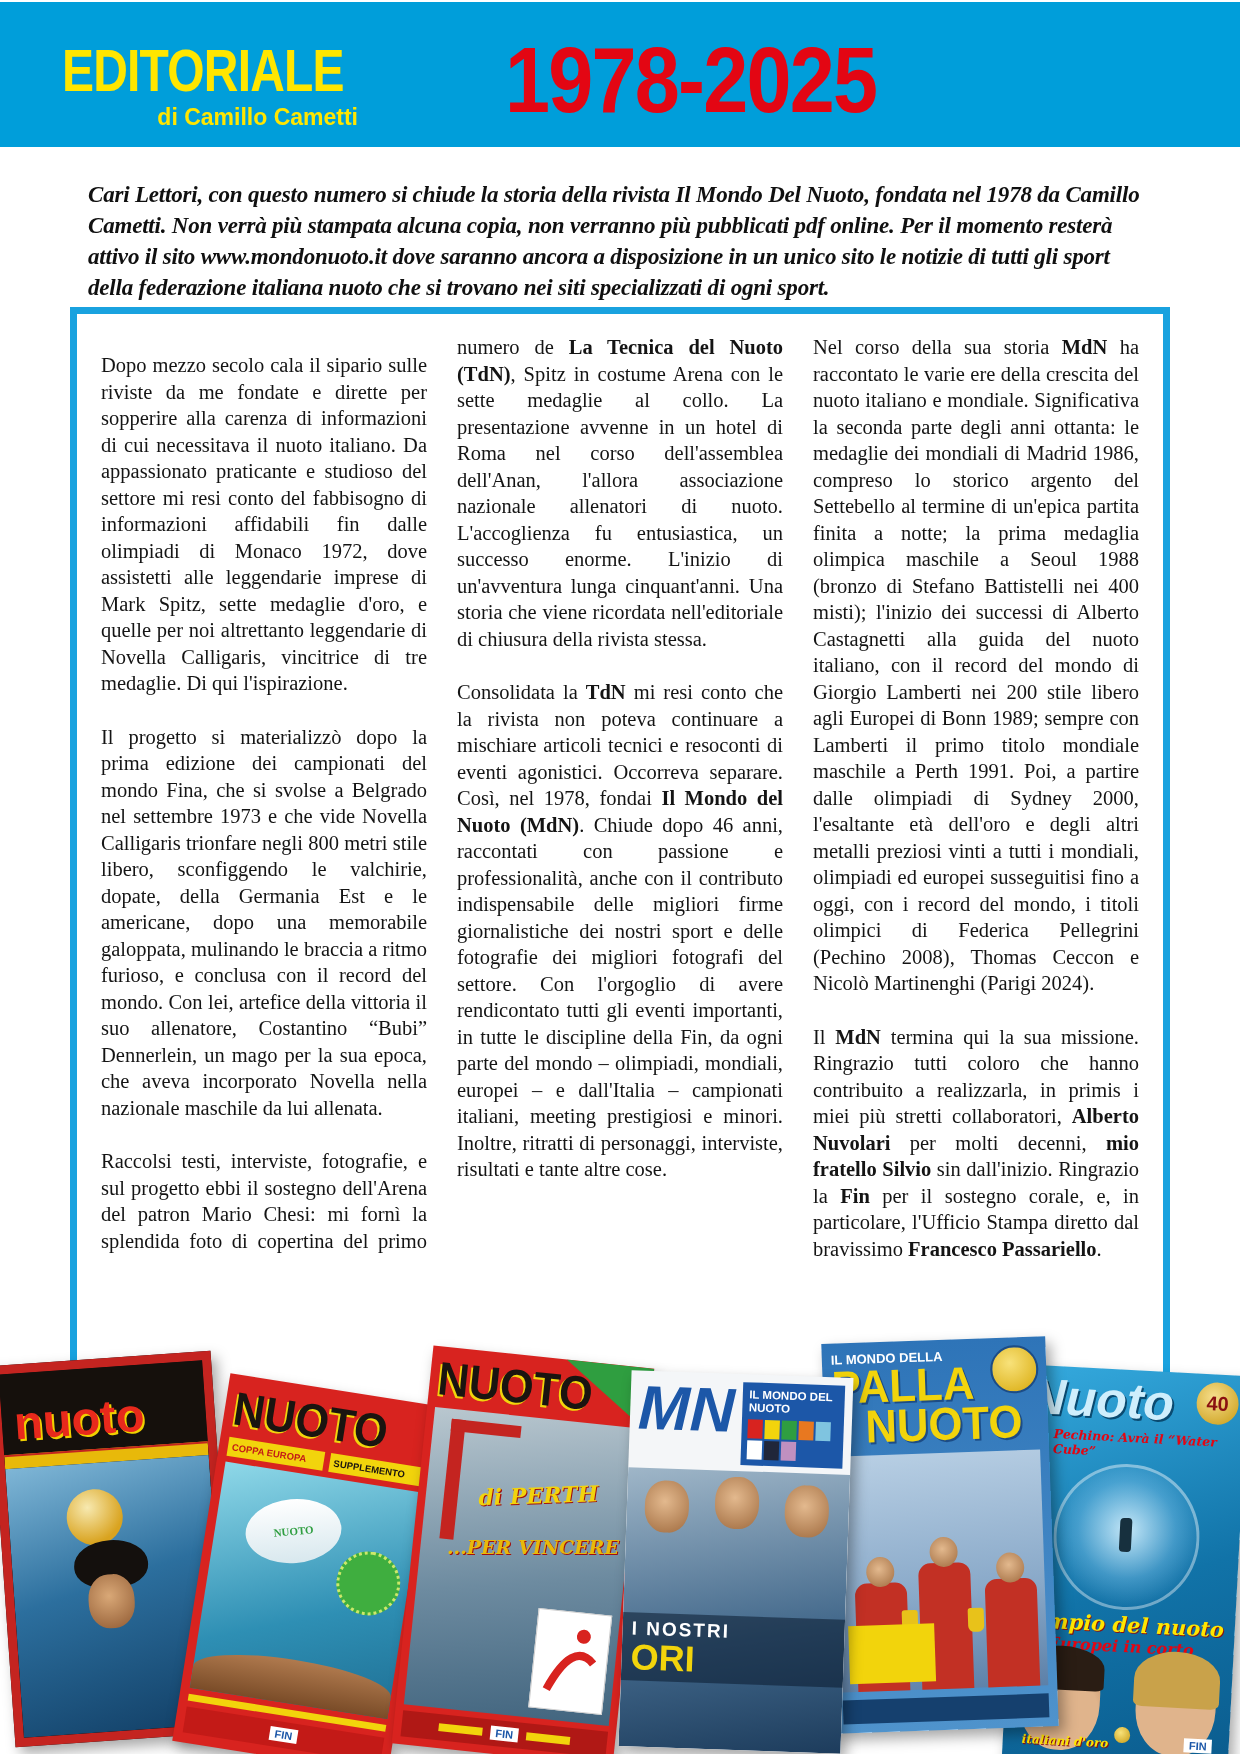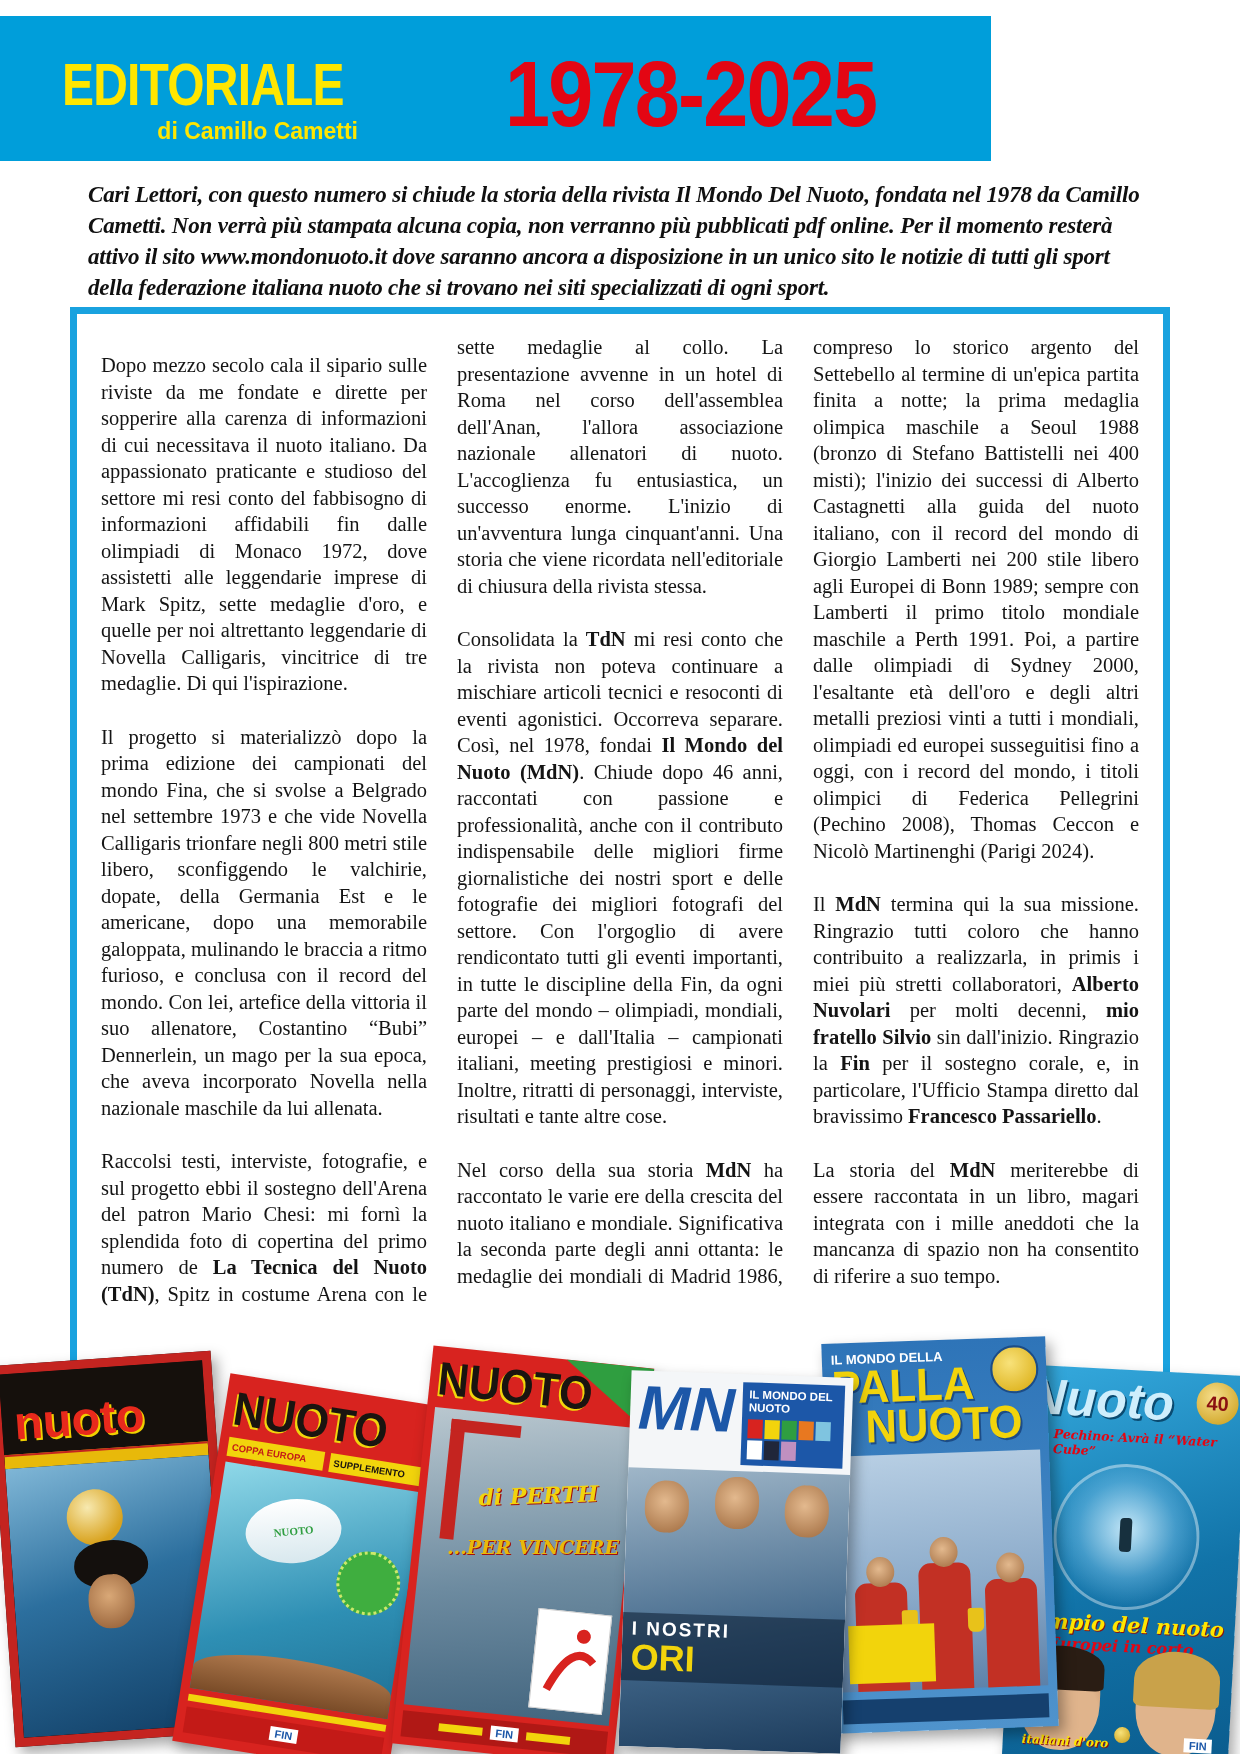--- a/index.html
+++ b/index.html
@@ -1,20 +1,20 @@
 <!DOCTYPE html>
 <html lang="it"><head>
 <meta charset="utf-8">
 <style>
   html,body{margin:0;padding:0;background:#e8e8e8;}
   .page{position:relative;width:1240px;height:1754px;background:#ffffff;overflow:hidden;
         font-family:"Liberation Serif",serif;margin:0 auto;}
 
   
-  .band{position:absolute;left:0;top:16px;width:991px;height:145px;background:#009EDA;}
+  .band{position:absolute;left:0;top:2px;width:1240px;height:145px;background:#009EDA;}
   .ed-title{position:absolute;left:62px;top:34px;color:#FFE600;
             font-family:"Liberation Sans",sans-serif;font-weight:bold;font-size:60px;
             letter-spacing:-1px;transform:scaleX(.80);transform-origin:left top;white-space:nowrap;}
   .ed-byline{position:absolute;left:62px;top:102px;width:296px;text-align:right;color:#FFE600;
              font-family:"Liberation Sans",sans-serif;font-weight:bold;font-size:23px;}
   .ed-years{position:absolute;left:505px;top:26px;color:#E30613;
             font-family:"Liberation Sans",sans-serif;font-weight:bold;font-size:92px;
             letter-spacing:-2px;transform:scaleX(.88);transform-origin:left top;white-space:nowrap;}
 
   
@@ -174,21 +174,20 @@
   <p class="intro">Cari Lettori, con questo numero si chiude la storia della rivista Il Mondo Del Nuoto, fondata nel 1978 da Camillo Cametti. Non verrà più stampata alcuna copia, non verranno più pubblicati pdf online. Per il momento resterà attivo il sito www.mondonuoto.it dove saranno ancora a disposizione in un unico sito le notizie di tutti gli sport della federazione italiana nuoto che si trovano nei siti specializzati di ogni sport.</p>
 
   <div class="artbox">
     <div class="columns">
         <p><span>Dopo mezzo secolo cala il sipario sulle riviste da me fondate e dirette per sopperire alla carenza di informazioni di cui necessitava il nuoto italiano. Da appassionato praticante e studioso del settore mi resi conto del fabbisogno di informazioni affidabili fin dalle olimpiadi di Monaco 1972, dove assistetti alle leggendarie imprese di Mark Spitz, sette medaglie d'oro, e quelle per noi altrettanto leggendarie di Novella Calligaris, vincitrice di tre medaglie. Di qui l'ispirazione.</span></p>
         <p><span>Il progetto si materializzò dopo la prima edizione dei campionati del mondo Fina, che si svolse a Belgrado nel settembre 1973 e che vide Novella Calligaris trionfare negli 800 metri stile libero, sconfiggendo le valchirie, dopate, della Germania Est e le americane, dopo una memorabile galoppata, mulinando le braccia a ritmo furioso, e conclusa con il record del mondo. Con lei, artefice della vittoria il suo allenatore, Costantino “Bubi” Dennerlein, un mago per la sua epoca, che aveva incorporato Novella nella nazionale maschile da lui allenata.</span></p>
         <p><span>Raccolsi testi, interviste, fotografie, e sul progetto ebbi il sostegno dell'Arena del patron Mario Chesi: mi fornì la splendida foto di copertina del primo numero de </span><b>La Tecnica del Nuoto (TdN)</b><span>, Spitz in costume Arena con le sette medaglie al collo. La presentazione avvenne in un hotel di Roma nel corso dell'assemblea dell'Anan, l'allora associazione nazionale allenatori di nuoto. L'accoglienza fu entusiastica, un successo enorme. L'inizio di un'avventura lunga cinquant'anni. Una storia che viene ricordata nell'editoriale di chiusura della rivista stessa.</span></p>
         <p><span>Consolidata la </span><b>TdN</b><span> mi resi conto che la rivista non poteva continuare a mischiare articoli tecnici e resoconti di eventi agonistici. Occorreva separare. Così, nel 1978, fondai </span><b>Il Mondo del Nuoto (MdN)</b><span>. Chiude dopo 46 anni, raccontati con passione e professionalità, anche con il contributo indispensabile delle migliori firme giornalistiche dei nostri sport e delle fotografie dei migliori fotografi del settore. Con l'orgoglio di avere rendicontato tutti gli eventi importanti, in tutte le discipline della Fin, da ogni parte del mondo – olimpiadi, mondiali, europei – e dall'Italia – campionati italiani, meeting prestigiosi e minori. Inoltre, ritratti di personaggi, interviste, risultati e tante altre cose.</span></p>
         <p><span>Nel corso della sua storia </span><b>MdN</b><span> ha raccontato le varie ere della crescita del nuoto italiano e mondiale. Significativa la seconda parte degli anni ottanta: le medaglie dei mondiali di Madrid 1986, compreso lo storico argento del Settebello al termine di un'epica partita finita a notte; la prima medaglia olimpica maschile a Seoul 1988 (bronzo di Stefano Battistelli nei 400 misti); l'inizio dei successi di Alberto Castagnetti alla guida del nuoto italiano, con il record del mondo di Giorgio Lamberti nei 200 stile libero agli Europei di Bonn 1989; sempre con Lamberti il primo titolo mondiale maschile a Perth 1991. Poi, a partire dalle olimpiadi di Sydney 2000, l'esaltante età dell'oro e degli altri metalli preziosi vinti a tutti i mondiali, olimpiadi ed europei susseguitisi fino a oggi, con i record del mondo, i titoli olimpici di Federica Pellegrini (Pechino 2008), Thomas Ceccon e Nicolò Martinenghi (Parigi 2024).</span></p>
         <p><span>Il </span><b>MdN</b><span> termina qui la sua missione. Ringrazio tutti coloro che hanno contribuito a realizzarla, in primis i miei più stretti collaboratori, </span><b>Alberto Nuvolari</b><span> per molti decenni, </span><b>mio fratello Silvio</b><span> sin dall'inizio. Ringrazio la </span><b>Fin</b><span> per il sostegno corale, e, in particolare, l'Ufficio Stampa diretto dal bravissimo </span><b>Francesco Passariello</b><span>.</span></p>
-        <p><span>La storia del </span><b>MdN</b><span> meriterebbe di essere raccontata in un libro, magari integrata con i mille aneddoti che la mancanza di spazio non ha consentito di riferire a suo tempo.</span></p>
       </div>
   </div>
 
   <div class="strip">
 
     <div class="cover c1">
       <div class="c1-mast">nuoto</div>
       <div class="c1-bar"></div>
       <div class="c1-photo">
         <div class="c1-ball"></div>

